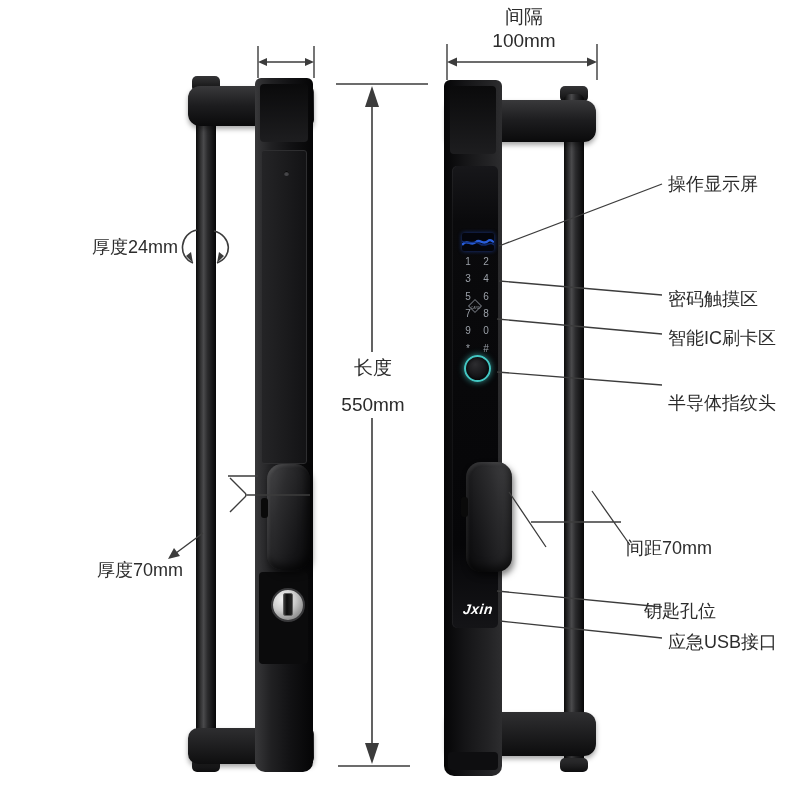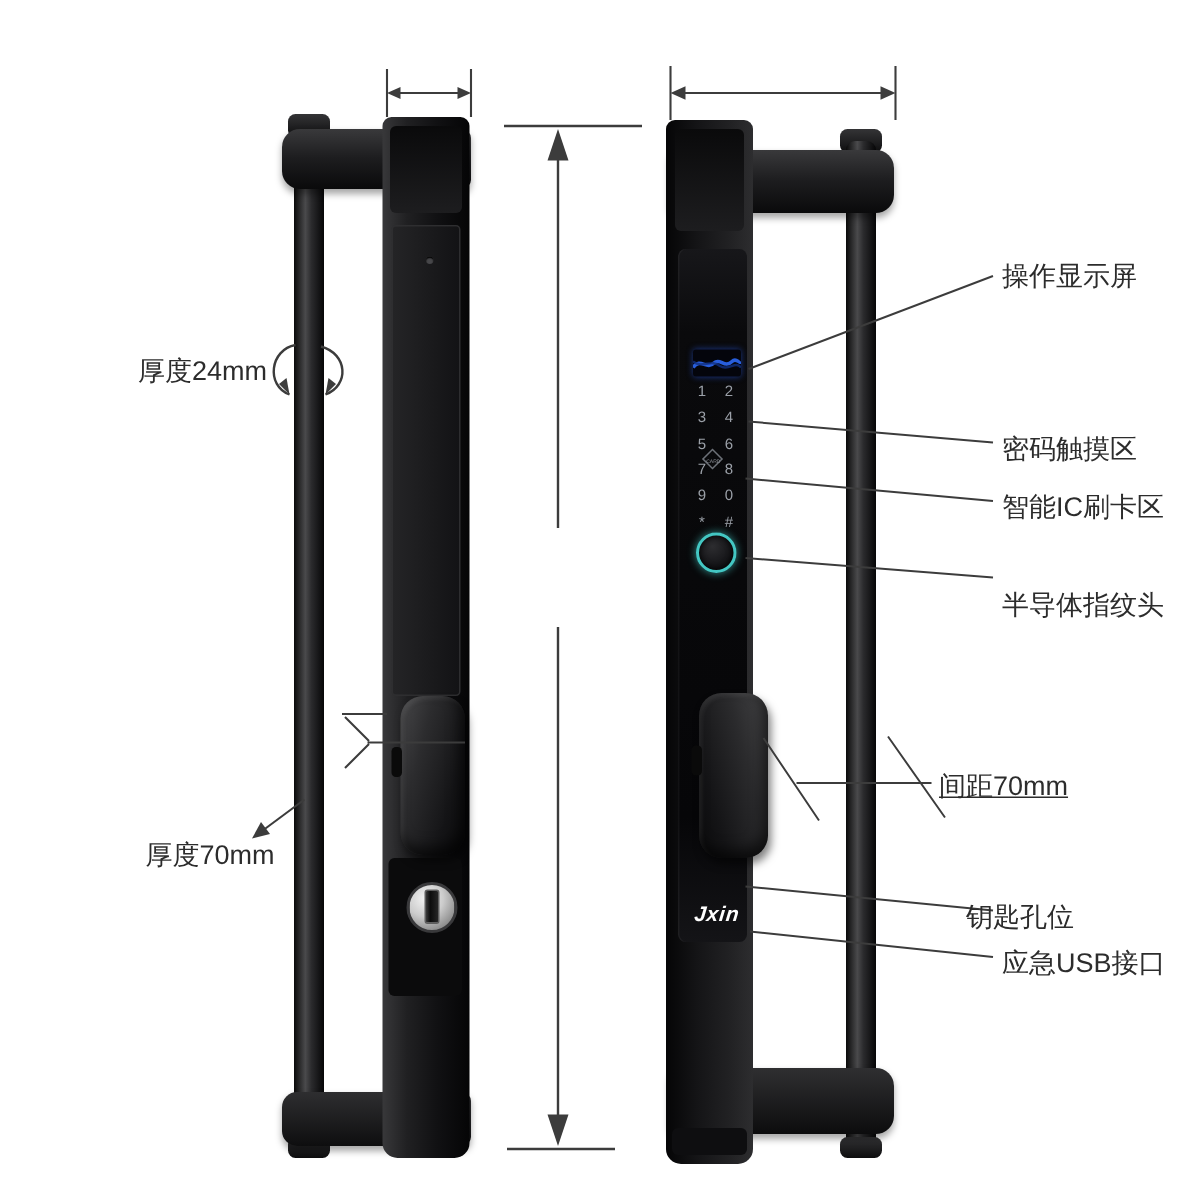--- a/index.html
+++ b/index.html
@@ -142,27 +142,36 @@
       <path d="M499,281 L662,295"></path>
       <path d="M497,319 L662,334"></path>
       <path d="M497,372 L662,385"></path>
       <path d="M531,522 H621 M509,492 L546,547 M592,491 L630,545"></path>
       <path d="M497,591 L662,607"></path>
       <path d="M500,621 L662,638"></path>
     </g>
   </svg>
 
 
+  <div class="lbl dim" style="left:478px;top:5px;width:92px;">
+    <span style="display:block">间隔</span>
+    <span style="display:block">100mm</span>
+  </div>
 
   <div class="lbl side" style="left:92px;top:235px;">厚度24mm</div>
 
+  <div class="lbl dim" style="left:330px;top:356px;width:86px;background:#fff;">
+    <span style="display:block">长度</span>
+    <span class="len-gap"></span>
+    <span style="display:block">550mm</span>
+  </div>
 
   <div class="lbl side" style="left:97px;top:558px;">厚度70mm</div>
 
   <div class="lbl callout" style="left:668px;top:172px;">操作显示屏</div>
   <div class="lbl callout" style="left:668px;top:287px;">密码触摸区</div>
   <div class="lbl callout" style="left:668px;top:326px;">智能IC刷卡区</div>
   <div class="lbl callout" style="left:668px;top:391px;">半导体指纹头</div>
-  <div class="lbl callout" style="left:626px;top:512px;text-decoration:underline;">间距70mm</div>
+  <div class="lbl callout" style="left:626px;top:536px;">间距70mm</div>
   <div class="lbl callout" style="left:644px;top:599px;">钥匙孔位</div>
   <div class="lbl callout" style="left:668px;top:630px;">应急USB接口</div>
 
 </div>
 
 </body></html>

